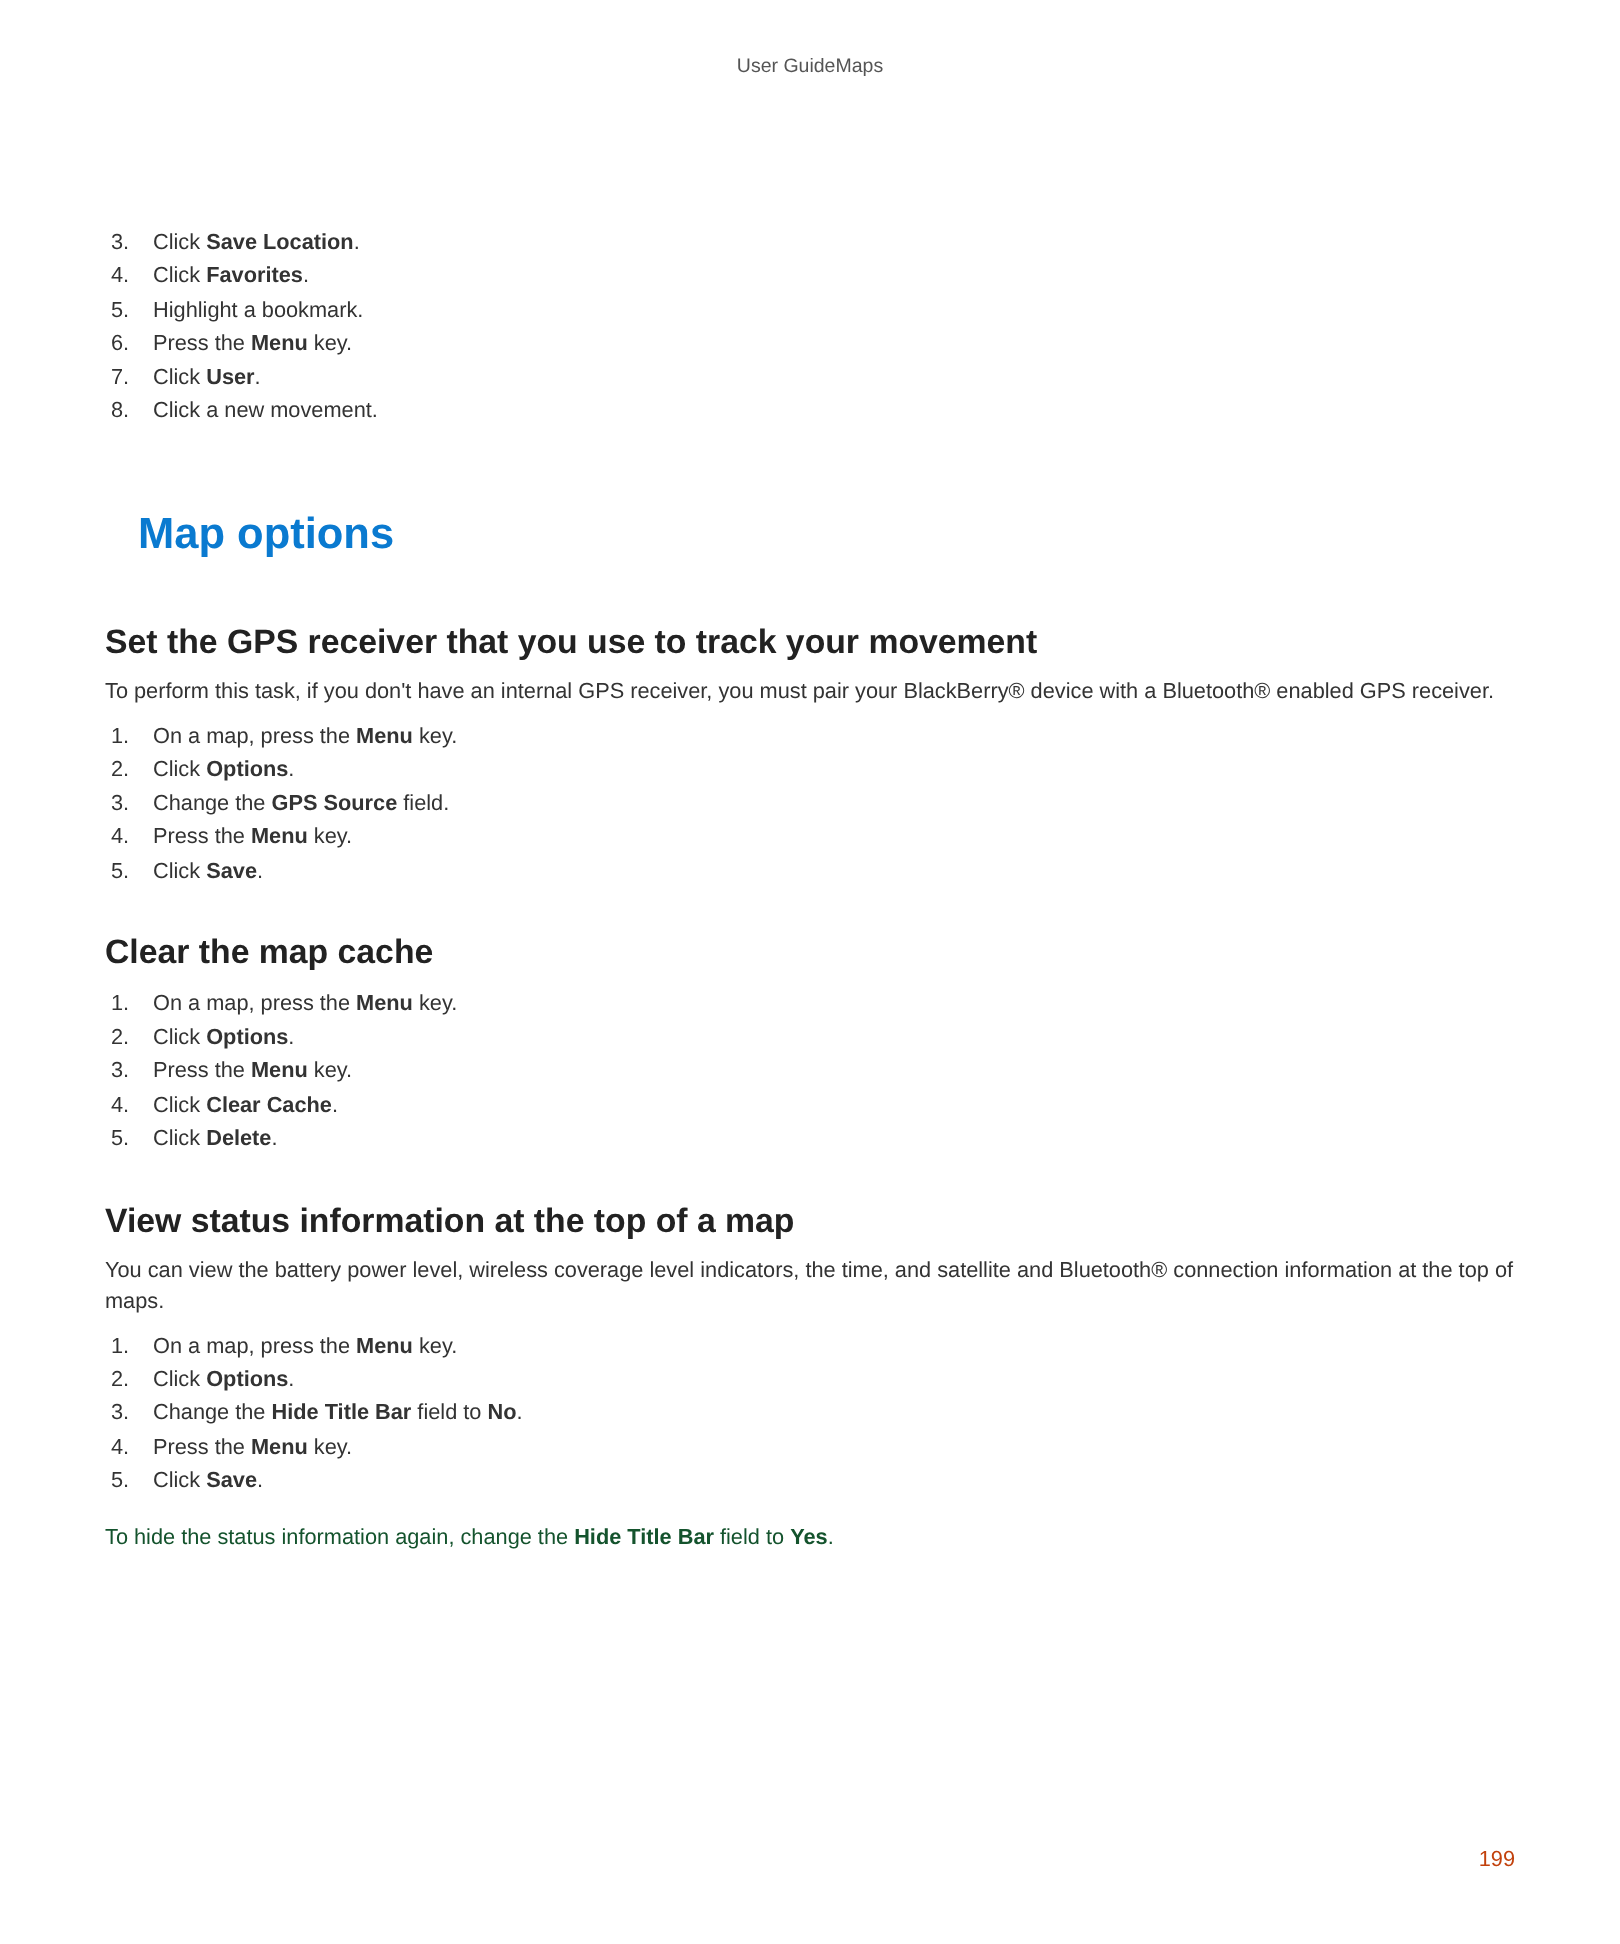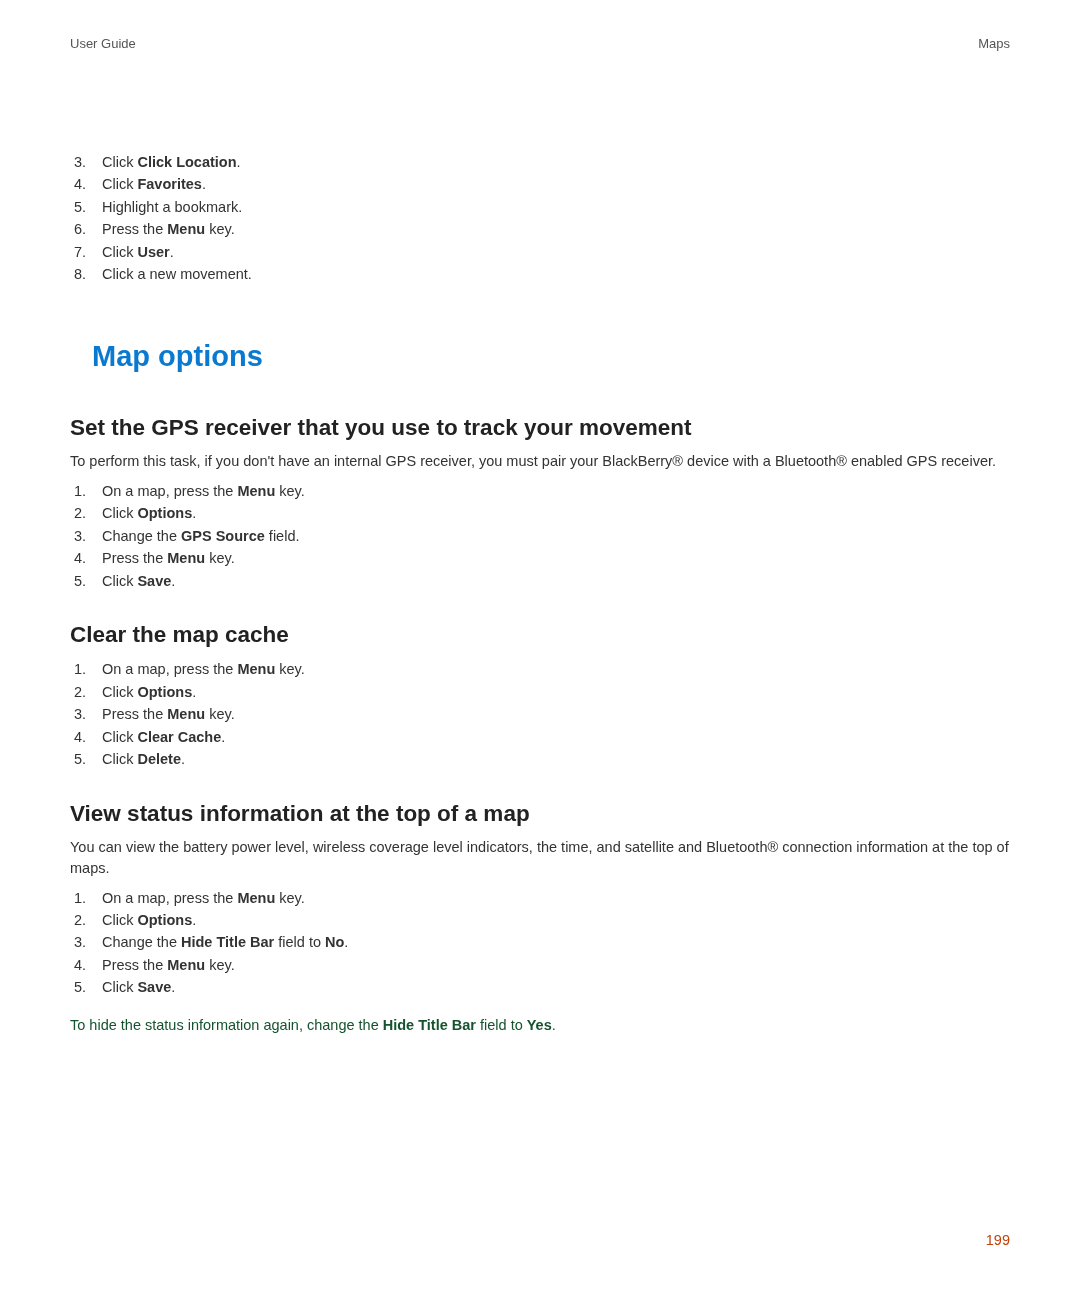--- a/index.html
+++ b/index.html
@@ -11,21 +11,21 @@
       font-family: "Segoe UI", Tahoma, Arial, sans-serif;
       background: #ffffff;
       width: 1080px;
       height: 1296px;
       position: relative;
       padding: 36px 70px 36px 70px;
       color: #333;
     }
     .header {
       display: flex;
-      justify-content: space-between;
+      justify-content: center;
       font-size: 13px;
       color: #555;
       margin-bottom: 100px;
     }
     .intro-list {
       list-style: none;
       margin-left: 4px;
       margin-bottom: 54px;
     }
     .intro-list li {
@@ -93,21 +93,21 @@
 <body>
 
 <div class="header">
   <span>User Guide</span>
   <span>Maps</span>
 </div>
 
 <ul class="intro-list" id="intro-list">
     <li>
       <span class="num">3.</span>
-      <span>Click <b>Click Location</b>.</span>
+      <span>Click <b>Save Location</b>.</span>
     </li>
     <li>
       <span class="num">4.</span>
       <span>Click <b>Favorites</b>.</span>
     </li>
     <li>
       <span class="num">5.</span>
       <span>Highlight a bookmark.</span>
     </li>
     <li>

